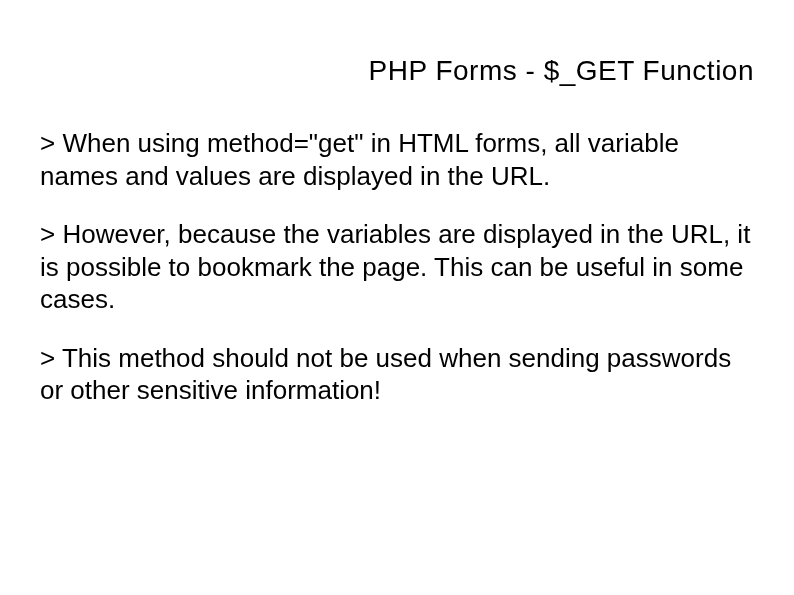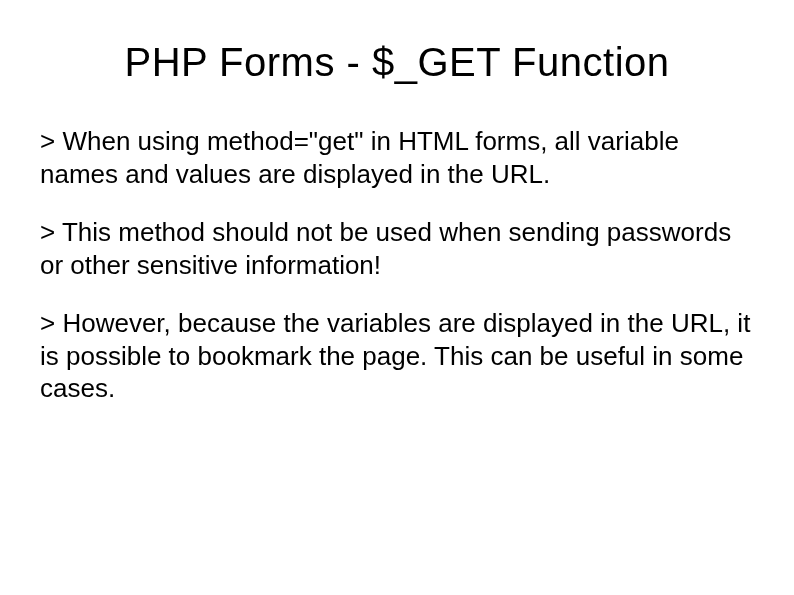--- a/index.html
+++ b/index.html
@@ -11,24 +11,24 @@
     font-family: Arial, Helvetica, sans-serif;
     color: #000000;
   }
   .slide {
     box-sizing: border-box;
     width: 794px;
     height: 595px;
     padding: 40px 40px 40px 40px;
   }
   .title {
-    font-size: 40px;
+    font-size: 28px;
     font-weight: normal;
-    text-align: center;
-    margin: 0 0 40px 0;
+    text-align: right;
+    margin: 15px 0 40px 0;
     letter-spacing: 0.5px;
   }
   .bullet {
     font-size: 26px;
     line-height: 1.25;
     margin: 0 0 26px 0;
   }
   .bullet .marker {
     
   }
@@ -37,20 +37,20 @@
 <body>
 
 <div class="slide">
   <h1 class="title">PHP Forms - $_GET Function</h1>
 
   <p class="bullet">
     <span class="marker">&gt; </span><span>When using method="get" in HTML forms, all variable names and values are displayed in the URL.</span>
   </p>
 
   <p class="bullet">
-    <span class="marker">&gt; </span><span>This method should not be used when sending passwords or other sensitive information!</span>
+    <span class="marker">&gt; </span><span>However, because the variables are displayed in the URL, it is possible to bookmark the page. This can be useful in some cases.</span>
   </p>
 
   <p class="bullet">
-    <span class="marker">&gt; </span><span>However, because the variables are displayed in the URL, it is possible to bookmark the page. This can be useful in some cases.</span>
+    <span class="marker">&gt; </span><span>This method should not be used when sending passwords or other sensitive information!</span>
   </p>
 
 </div>
 
 </body></html>

